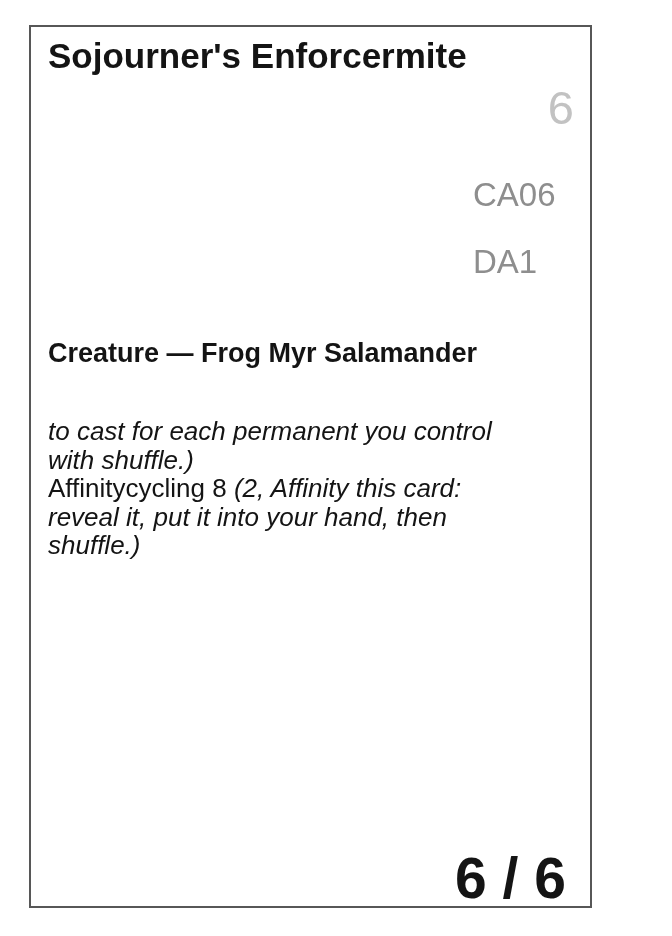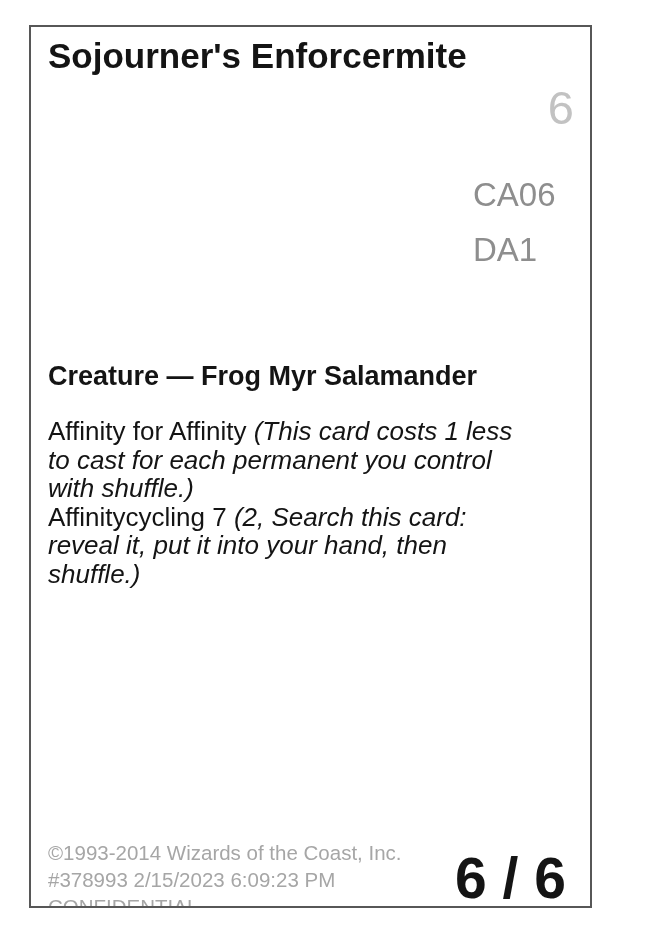--- a/index.html
+++ b/index.html
@@ -35,25 +35,25 @@
     position:absolute; right:16px; top:54px;
     font-size:47px; line-height:1.15;
     color:var(--cost-gray);
   }
   .set-code{
     position:absolute; left:442px;
     font-size:33px; line-height:1.15;
     color:var(--code-gray); white-space:nowrap;
   }
   .set-code.c1{ top:125px;margin-top:24px; }
-  .set-code.c2{ top:204px; }
+  .set-code.c2{ top:216px; }
   .type-line{
     position:absolute; left:17px; top:311px;
     font-size:27px; font-weight:bold; line-height:1.15;
-    color:var(--ink); white-space:nowrap;margin-top:23px;
+    color:var(--ink); white-space:nowrap;
   }
   .rules-text{
     position:absolute; left:17px; top:390px; width:578px;
     font-size:26px; line-height:28.5px;
     color:var(--ink);
   }
   .rules-line{ white-space:pre; }
   .rules-line .it{ font-style:italic; }
   .footer{
     position:absolute; left:17px; top:812px;
@@ -75,29 +75,23 @@
 
   <div class="mana-cost">6</div>
 
   <div class="set-code c1">CA06</div>
 
   <div class="set-code c2">DA1</div>
 
   <div class="type-line">Creature — Frog Myr Salamander</div>
 
   <div class="rules-text">
-      <div class="rules-line"><span>Affinity for Affinity </span><span class="it">(This card costs 1 less</span></div>
       <div class="rules-line"><span class="it">to cast for each permanent you control</span></div>
       <div class="rules-line"><span class="it">with shuffle.)</span></div>
-      <div class="rules-line"><span>Affinitycycling 7 </span><span class="it">(2, Search this card:</span></div>
+      <div class="rules-line"><span>Affinitycycling 8 </span><span class="it">(2, Affinity this card:</span></div>
       <div class="rules-line"><span class="it">reveal it, put it into your hand, then</span></div>
       <div class="rules-line"><span class="it">shuffle.)</span></div>
     </div>
 
-  <div class="footer">
-    <div>©1993-2014 Wizards of the Coast, Inc.</div>
-    <div>#378993 2/15/2023 6:09:23 PM</div>
-    <div>CONFIDENTIAL</div>
-  </div>
 
   <div class="power-toughness">6 / 6</div>
 
 </div>
 
 </body></html>

